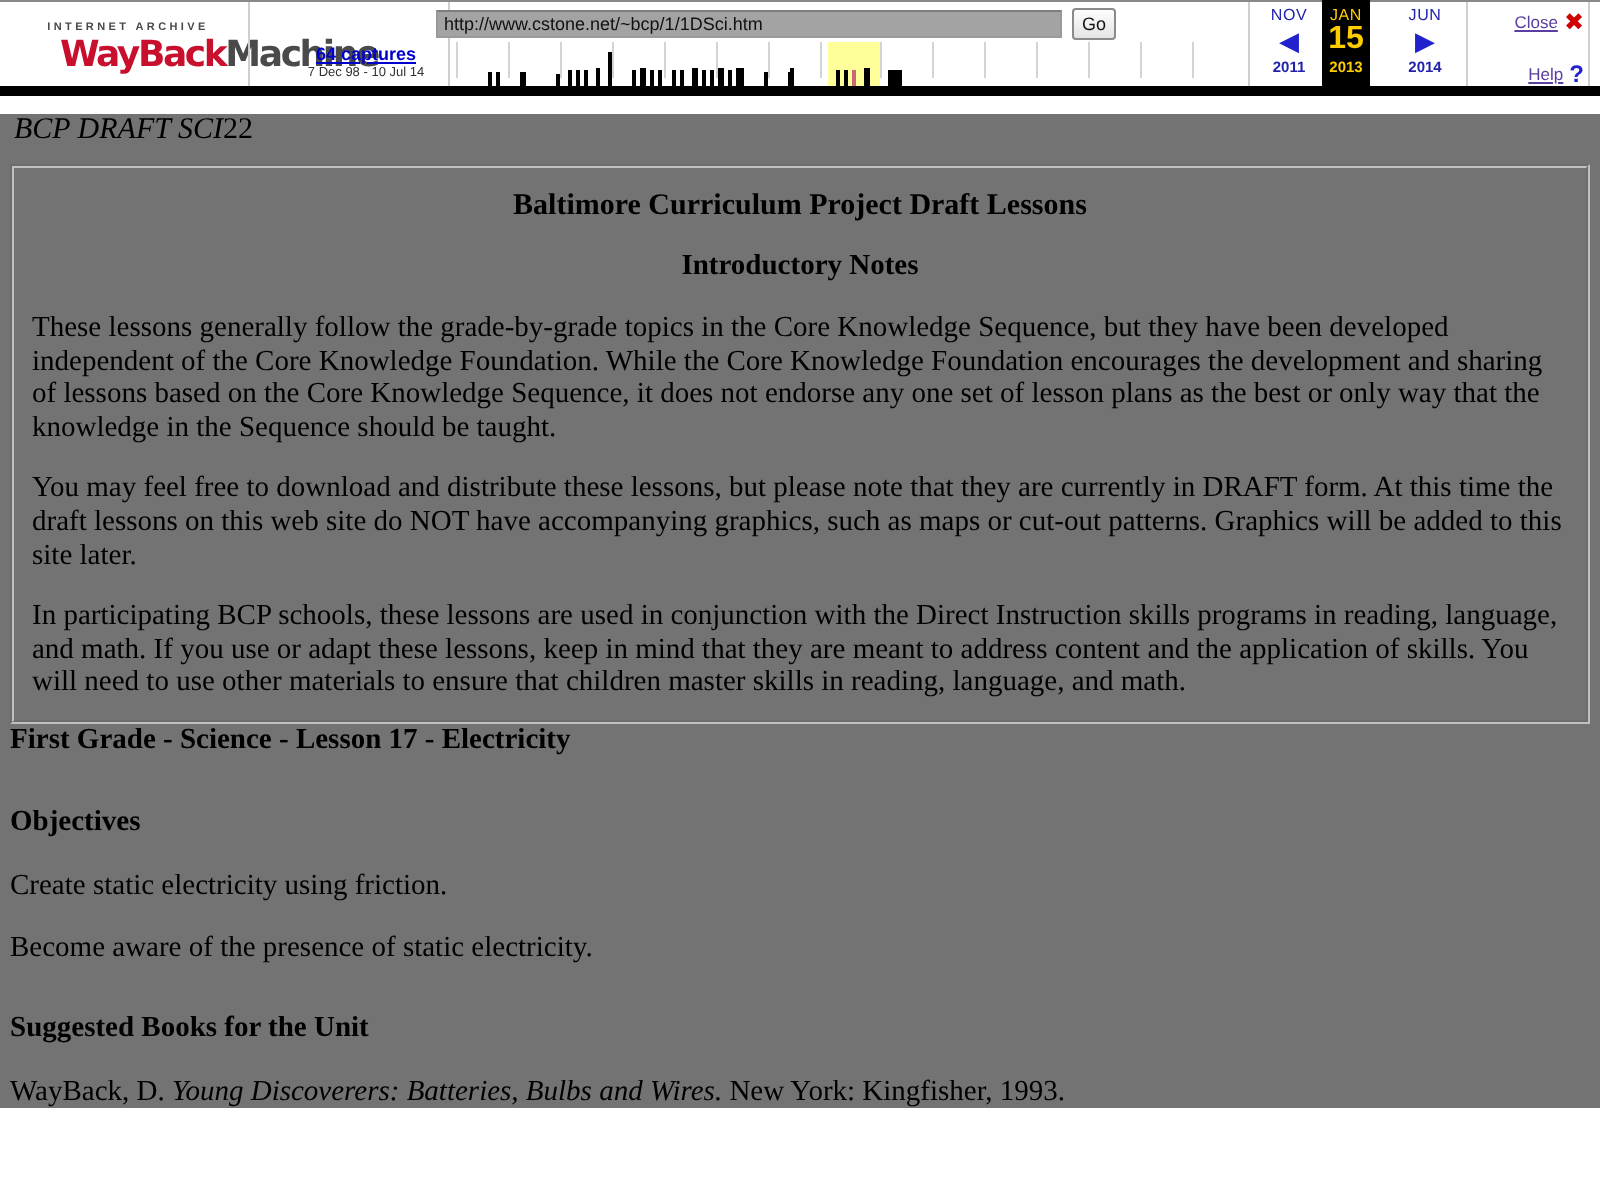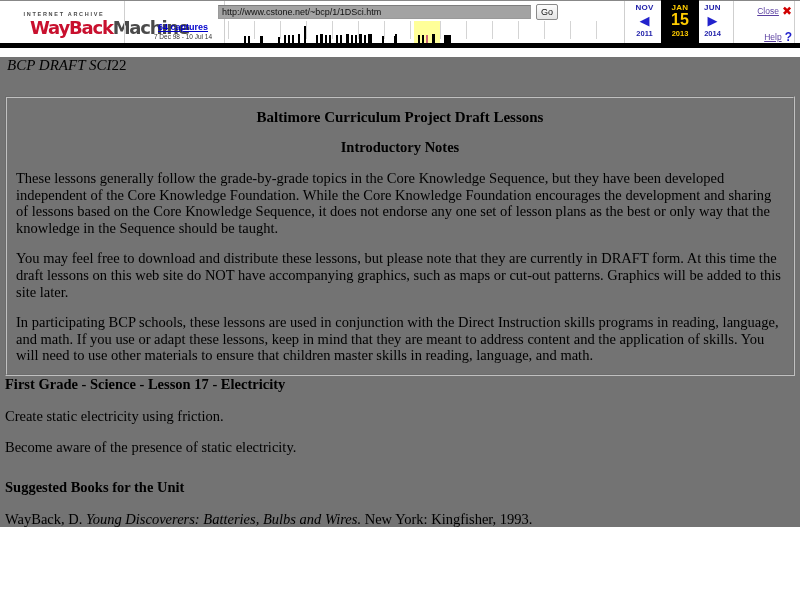--- a/index.html
+++ b/index.html
@@ -176,21 +176,21 @@
     position: absolute;
     top: 0;
     width: 33px;
     height: 43px;
     text-align: center;
     font-family: "Liberation Sans", "DejaVu Sans", sans-serif;
   }
   .wm-date .m {
     display: block;
     font-size: 8px;
-    font-weight: bold;
+    font-weight: normal;
     color: #2222aa;
     margin-top: 3px;
     letter-spacing: 0.3px;
   }
   .wm-date .arrow {
     display: block;
     font-size: 13px;
     color: #2222cc;
     line-height: 15px;
     margin-top: 1px;
@@ -201,21 +201,21 @@
     font-size: 7.5px;
     font-weight: bold;
     color: #2222aa;
     margin-top: 1px;
   }
   .wm-date-prev { left: 0; }
   .wm-date-next { left: 68px; }
   .wm-date-cur {
     left: 33px;
     background: #000000;
-    width: 38px;
+    width: 24px;
   }
   .wm-date-cur .m { color: #ffcc00; }
   .wm-date-cur .y { color: #ffcc00; }
   .wm-date-cur .d {
     display: block;
     font-size: 16px;
     font-weight: bold;
     color: #ffcc00;
     line-height: 16px;
     margin-top: 0px;
@@ -263,21 +263,21 @@
     padding: 0;
     background: #737373;
   }
   .doc-header {
     font-size: 15px;
     margin: 9px 0 0 7px;
   }
   .doc-header .ital { font-style: italic; }
 
   .notes-box {
-    margin: 22px 5px 0 5px;
+    margin: 8px 5px 0 5px;
     border: 2px groove #c0c0c0;
     padding: 8px 9px 10px 9px;
     box-sizing: border-box;
   }
   .notes-title {
     text-align: center;
     font-size: 15px;
     font-weight: bold;
     margin: 3px 0 0 0;
   }
@@ -424,19 +424,20 @@
   <div class="notes-box">
     <div class="notes-title">Baltimore Curriculum Project Draft Lessons</div>
     <div class="notes-subtitle">Introductory Notes</div>
     <p class="notes-p">These lessons generally follow the grade-by-grade topics in the Core Knowledge Sequence, but they have been developed independent of the Core Knowledge Foundation. While the Core Knowledge Foundation encourages the development and sharing of lessons based on the Core Knowledge Sequence, it does not endorse any one set of lesson plans as the best or only way that the knowledge in the Sequence should be taught.</p>
     <p class="notes-p">You may feel free to download and distribute these lessons, but please note that they are currently in DRAFT form. At this time the draft lessons on this web site do NOT have accompanying graphics, such as maps or cut-out patterns. Graphics will be added to this site later.</p>
     <p class="notes-p">In participating BCP schools, these lessons are used in conjunction with the Direct Instruction skills programs in reading, language, and math. If you use or adapt these lessons, keep in mind that they are meant to address content and the application of skills. You will need to use other materials to ensure that children master skills in reading, language, and math.</p>
   </div>
 
   <div class="lesson-title">First Grade - Science - Lesson 17 - Electricity</div>
 
+  <div class="section-head">Objectives</div>
   <div class="body-line">Create static electricity using friction.</div>
   <div class="body-line">Become aware of the presence of static electricity.</div>
 
   <div class="section-head">Suggested Books for the Unit</div>
   <div class="body-line"><span>WayBack, D. </span><span class="ital">Young Discoverers: Batteries, Bulbs and Wires.</span><span> New York: Kingfisher, 1993.</span></div>
 
 </div>
 
 </body></html>

